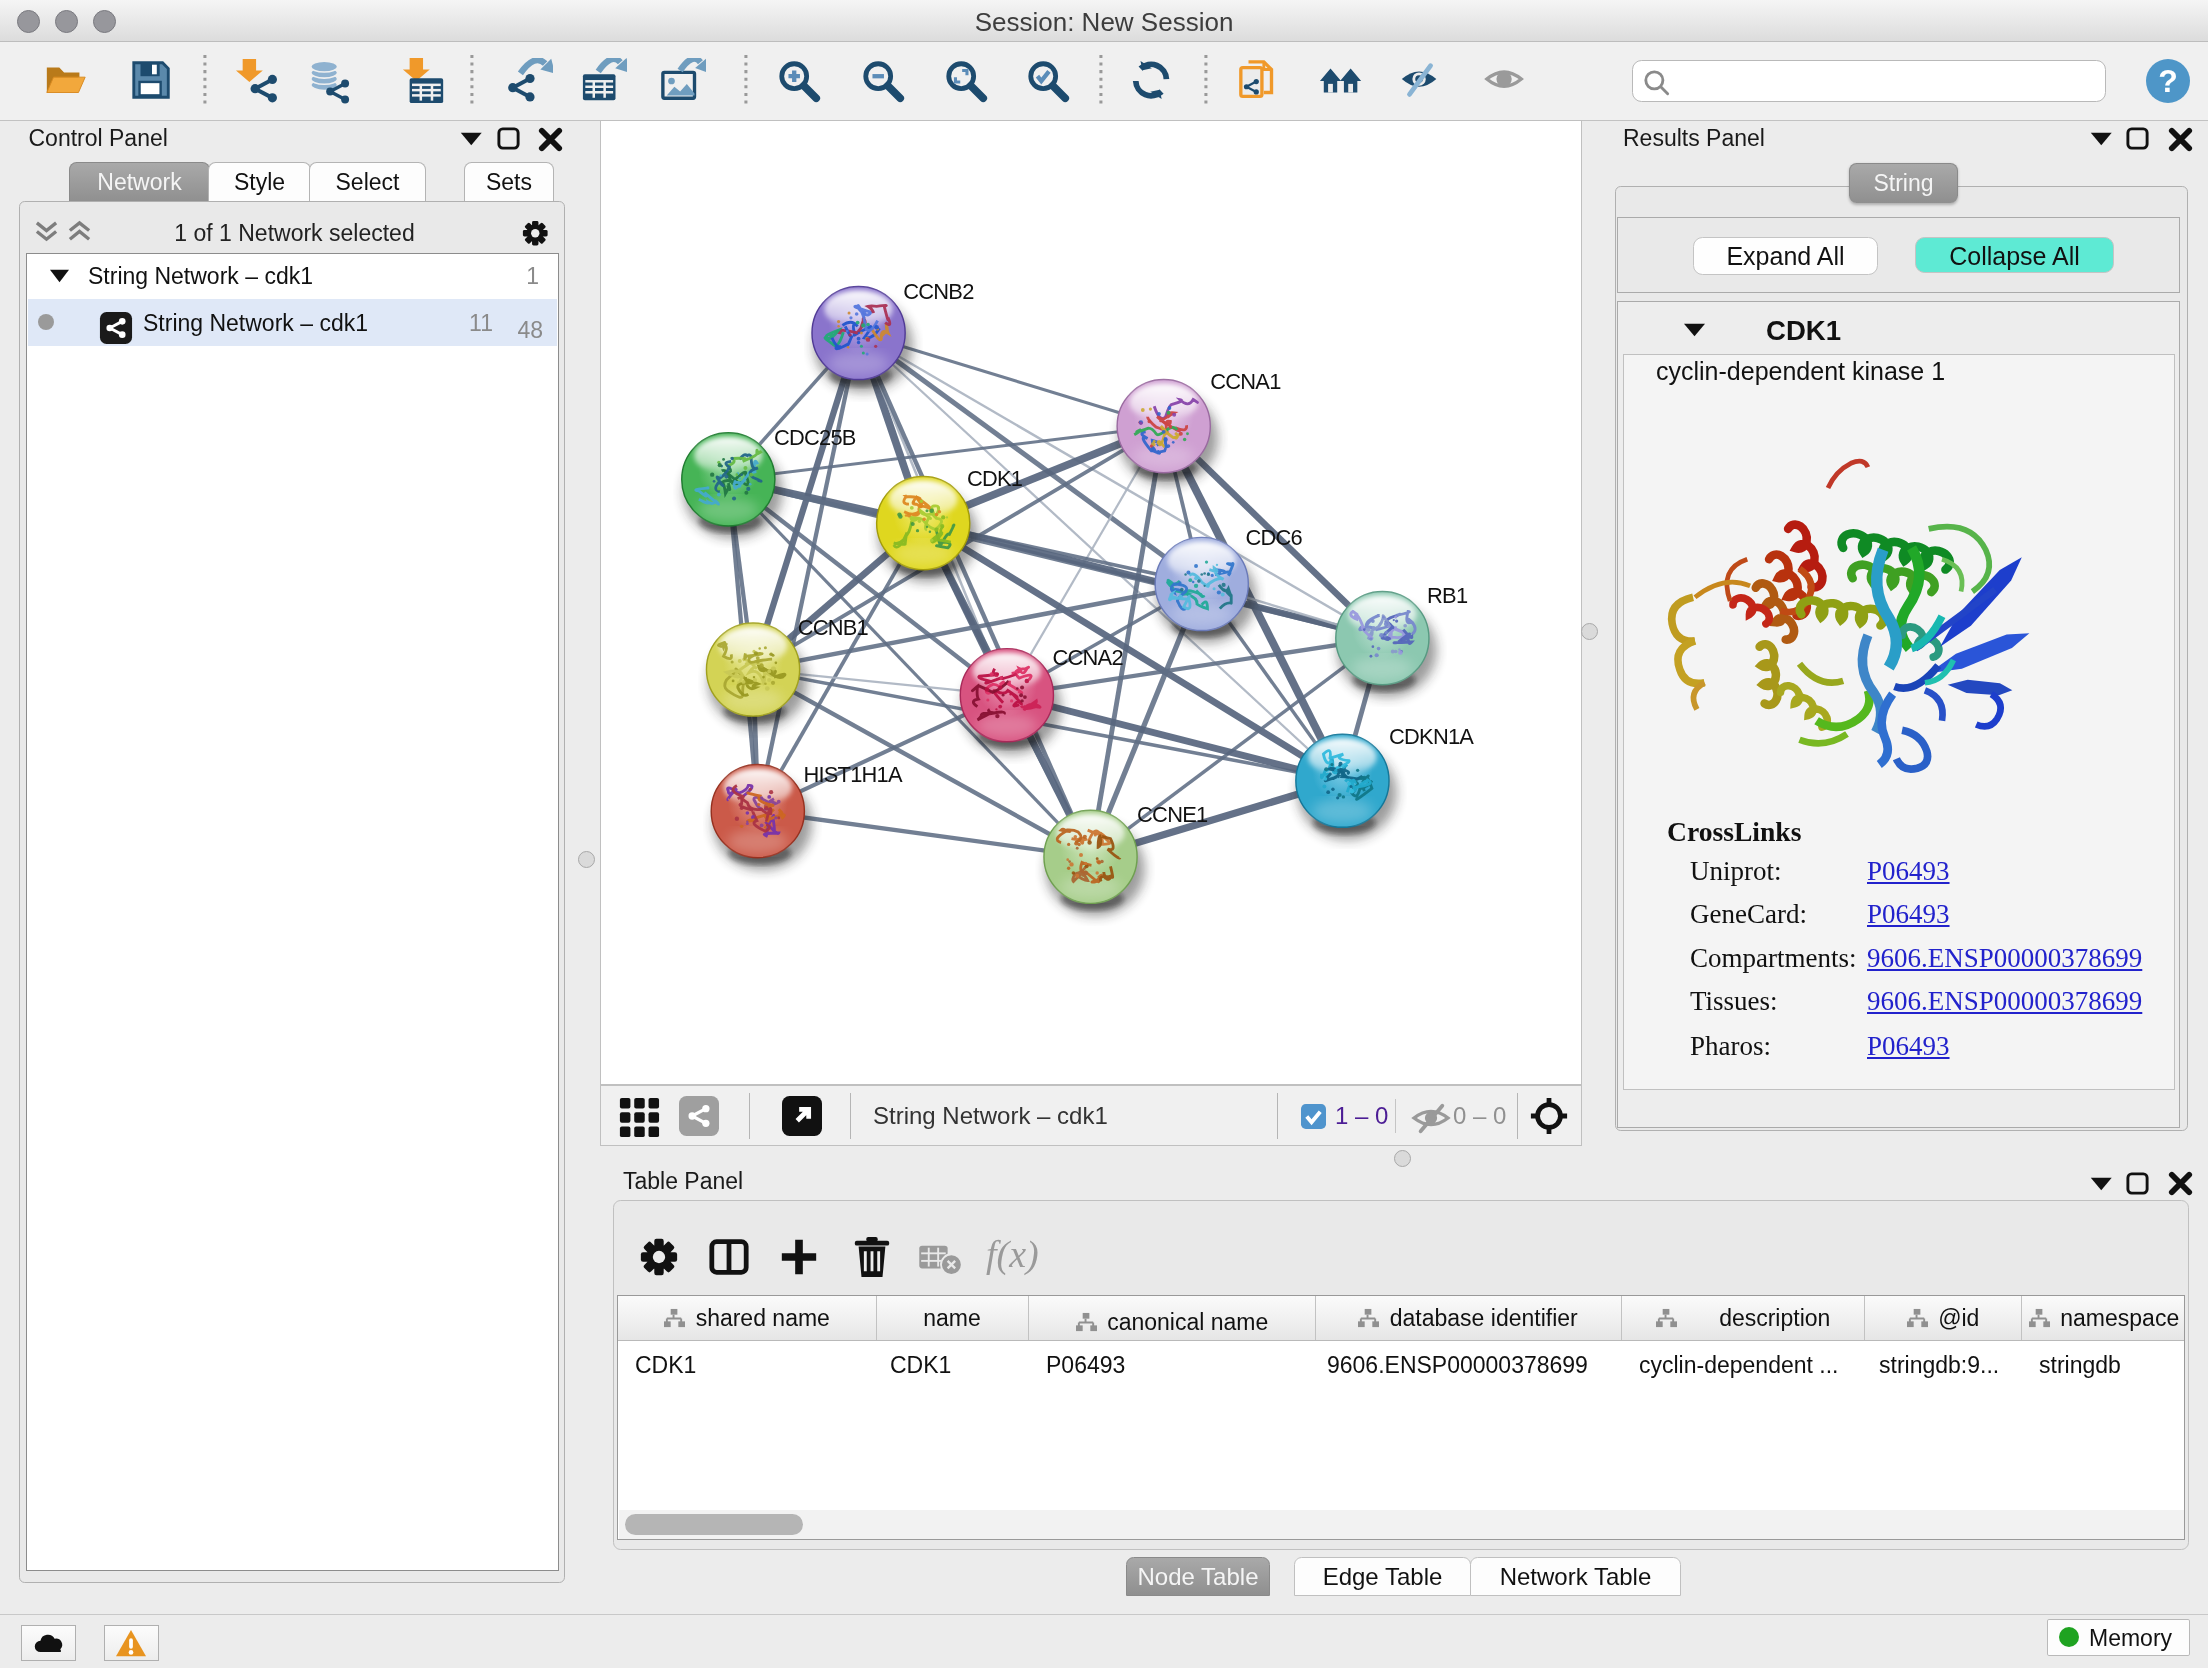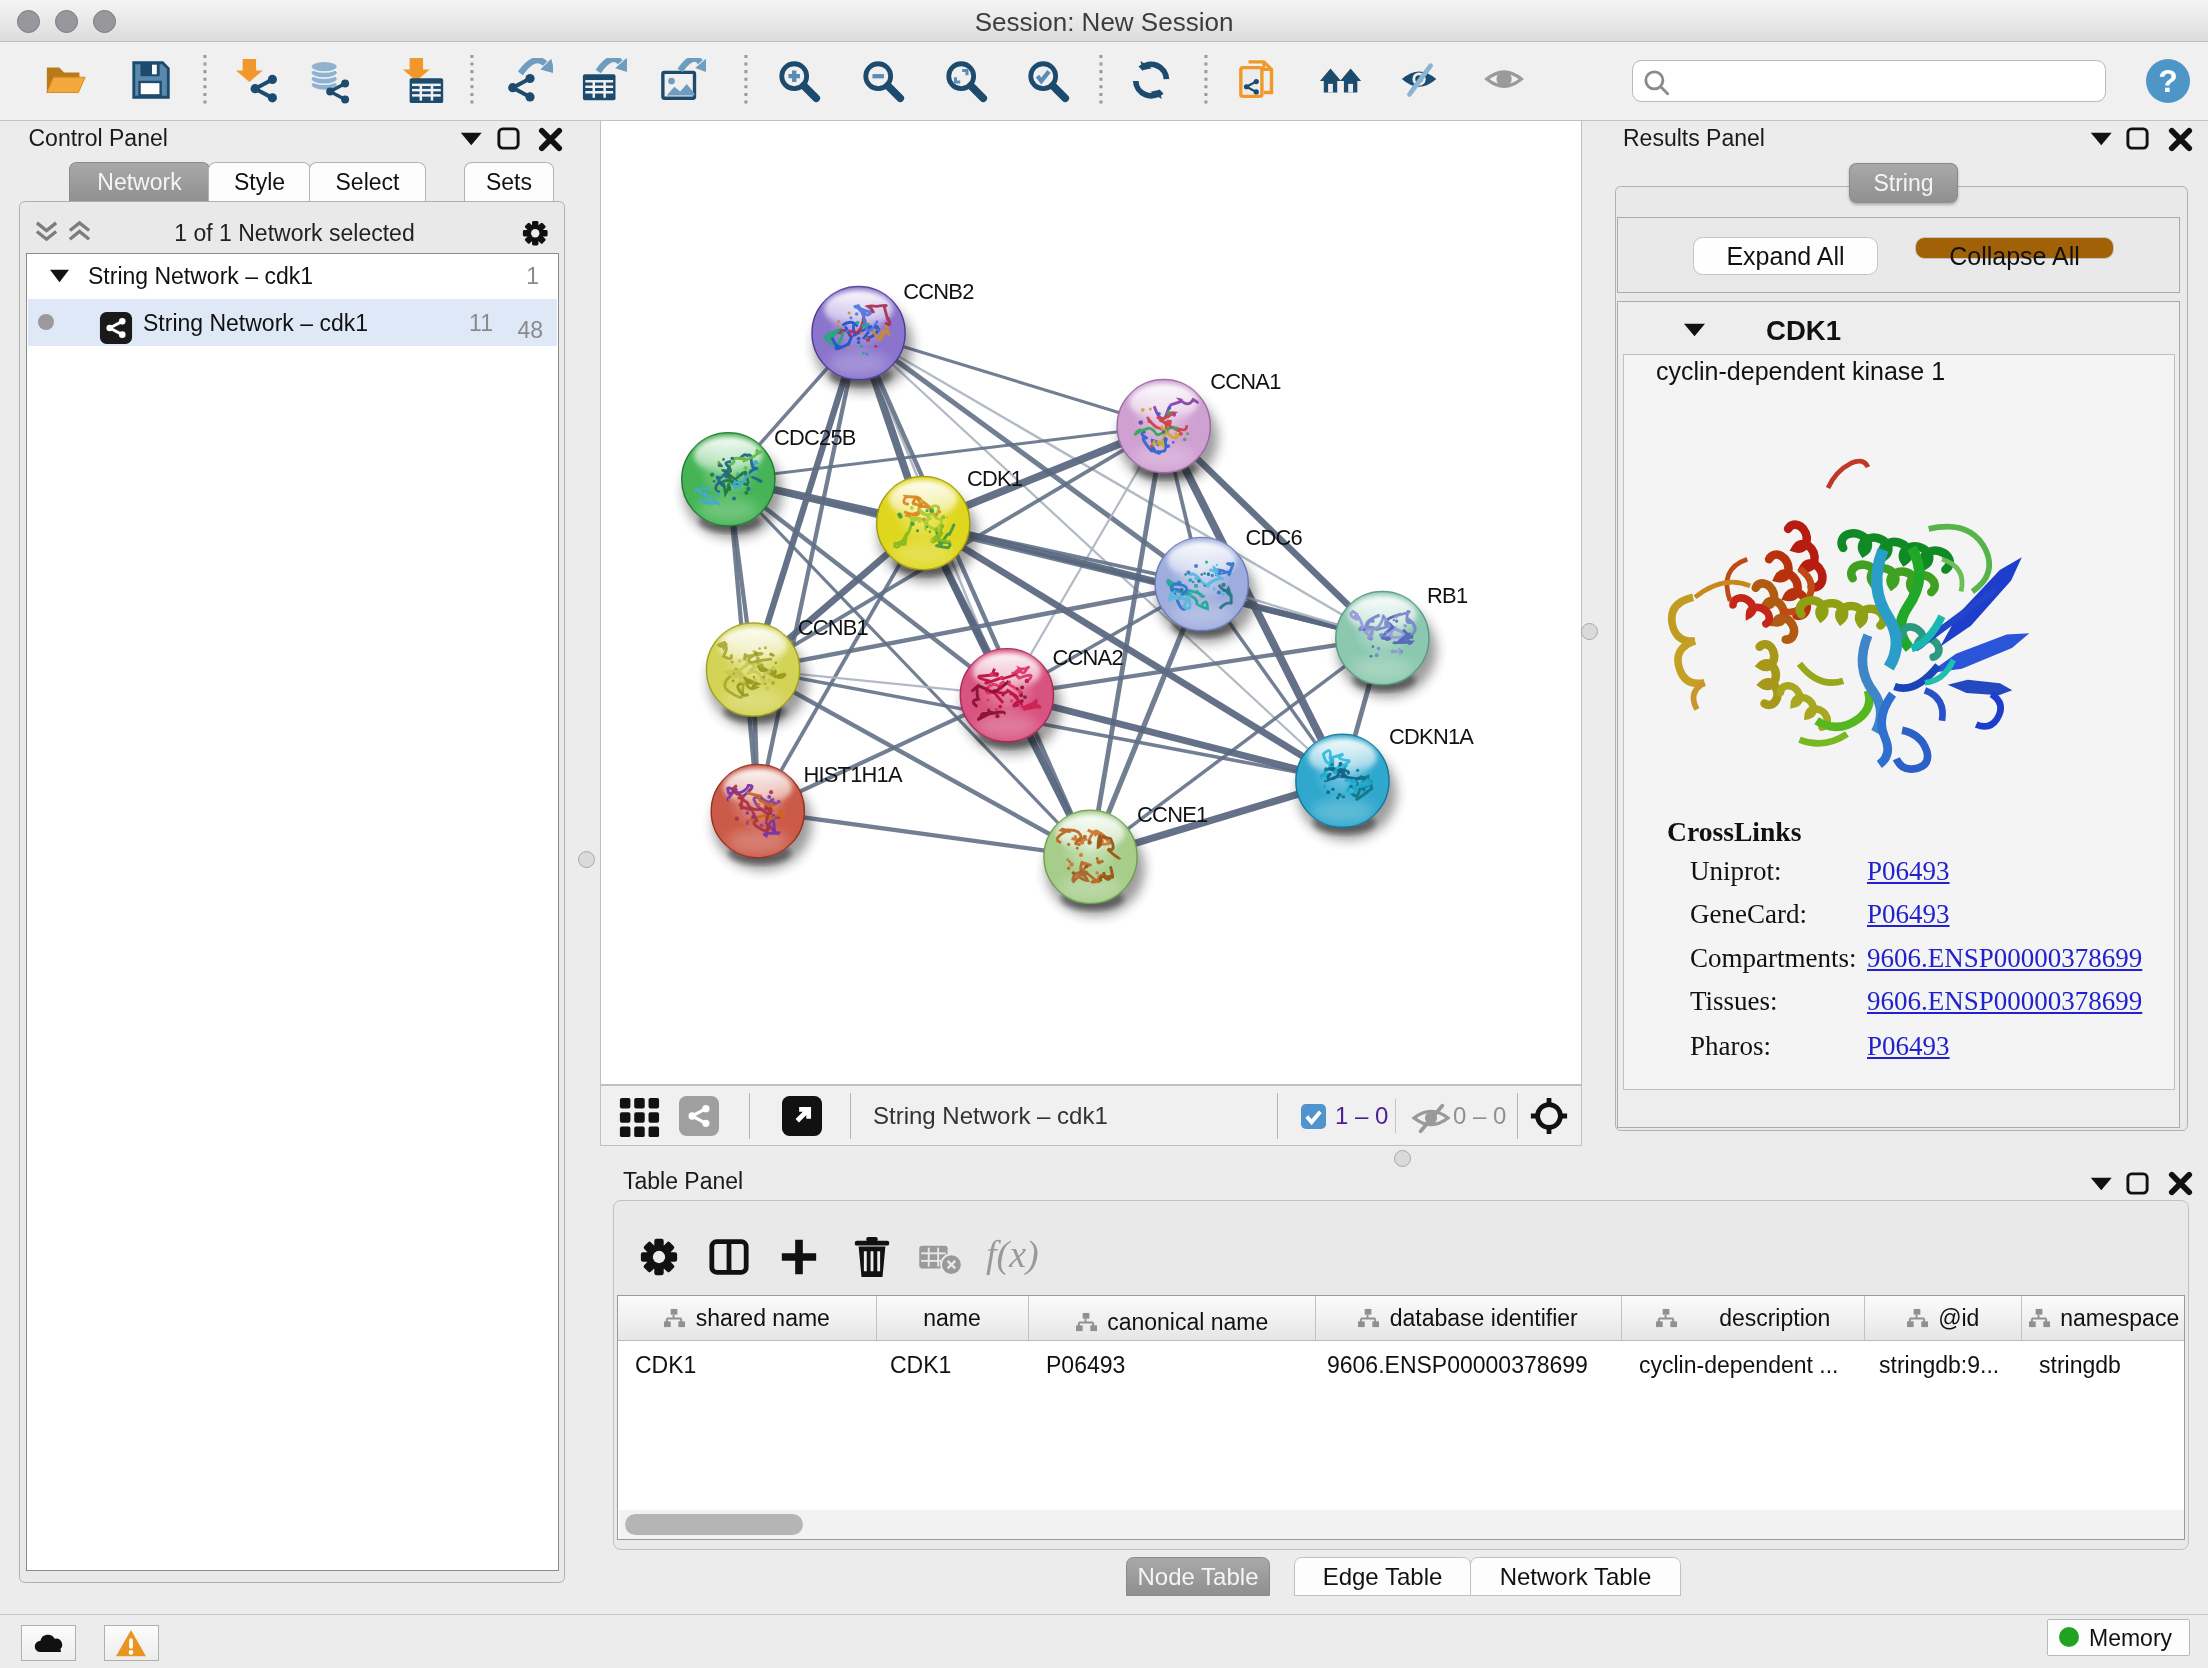--- a/index.html
+++ b/index.html
@@ -841,21 +841,21 @@
 <svg style="position:absolute;left:2125px;top:126px" width="25" height="25" viewBox="0 0 26 26">
     <rect x="3" y="3" width="20" height="20" rx="4" fill="none" stroke="#111" stroke-width="3"></rect>
   </svg>
 <svg style="position:absolute;left:2167px;top:126px" width="27" height="27" viewBox="0 0 28 28">
     <path d="M5 5 L23 23 M23 5 L5 23" stroke="#111" stroke-width="6" stroke-linecap="round"></path>
   </svg>
 <div class="abs" style="left:1615px;top:186px;width:573px;height:945px;background:#e9e9e9;border:1px solid #b0b0b0;border-radius:5.7px;box-sizing:border-box;"></div>
 <div class="tab tabsel" style="left:1849px;top:163px;width:107px;height:39px;border-radius:7.6px;box-shadow:0 1.9px 2.9px rgba(0,0,0,0.25);">String</div>
 <div class="abs" style="left:1617px;top:217px;width:563px;height:76px;border:1px solid #aaa;box-sizing:border-box;"></div>
 <div class="abs" style="left:1693px;top:237px;width:185px;height:38px;background:#fefefe;border:1px solid #c4c4c4;border-radius:9.5px;box-sizing:border-box;text-align:center;font-size:25px;line-height:36px;color:#111;">Expand All</div>
-<div class="abs" style="left:1915px;top:237px;width:199px;height:22px;background:#a16207;border:1px solid #c4c4c4;border-radius:9.5px;box-sizing:border-box;text-align:center;font-size:25px;line-height:36px;color:#111;">Collapse All</div>
+<div class="abs" style="left:1915px;top:237px;width:199px;height:36px;background:#5eead4;border:1px solid #c4c4c4;border-radius:9.5px;box-sizing:border-box;text-align:center;font-size:25px;line-height:36px;color:#111;">Collapse All</div>
 <div class="abs" style="left:1617px;top:301px;width:563px;height:827px;border:1px solid #aaa;box-sizing:border-box;background:#ededed;"></div>
 <svg style="position:absolute;left:1682px;top:321px" width="25" height="21" viewBox="0 0 26 22">
     <path d="M2 3 h22 l-11 13 z" fill="#111"></path>
   </svg>
 <div class="abs" style="left:1766px;top:315px;font-size:27.6px;font-weight:bold;color:#111;">CDK1</div>
 <div class="abs" style="left:1623px;top:354px;width:552px;height:736px;background:#f4f4f4;border:1px solid #c0c0c0;box-sizing:border-box;"></div>
 <div class="abs" style="left:1656px;top:357px;font-size:25px;color:#111;">cyclin-dependent kinase 1</div>
 <svg style="position:absolute;left:1657px;top:445px" width="380" height="333" viewBox="0 0 400 350">
     <path d="M180 45 q8 -18 24 -26 q14 -6 18 4" fill="none" stroke="#c03828" stroke-width="5"></path>
     <g transform="translate(138 88) rotate(68)">

